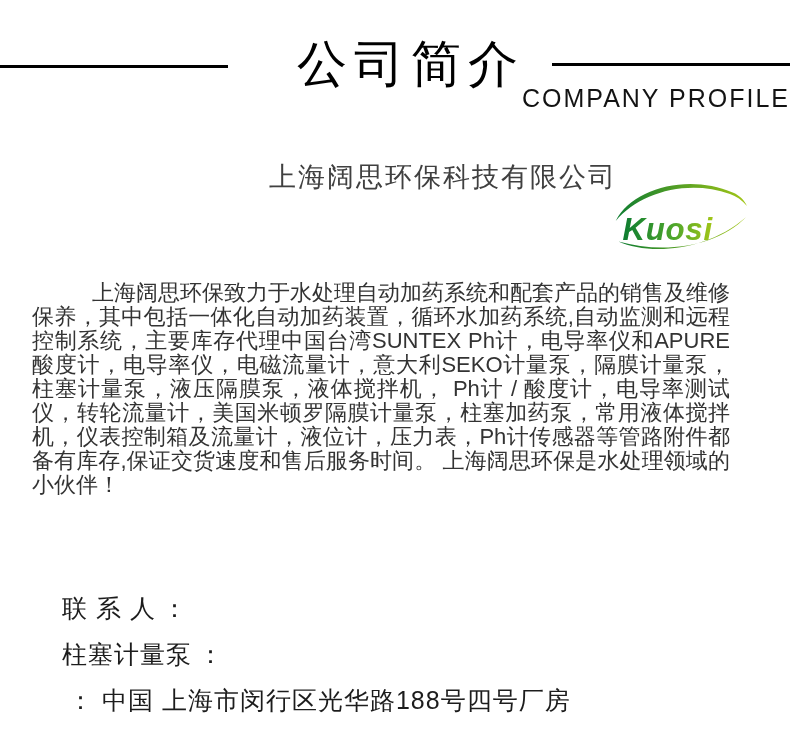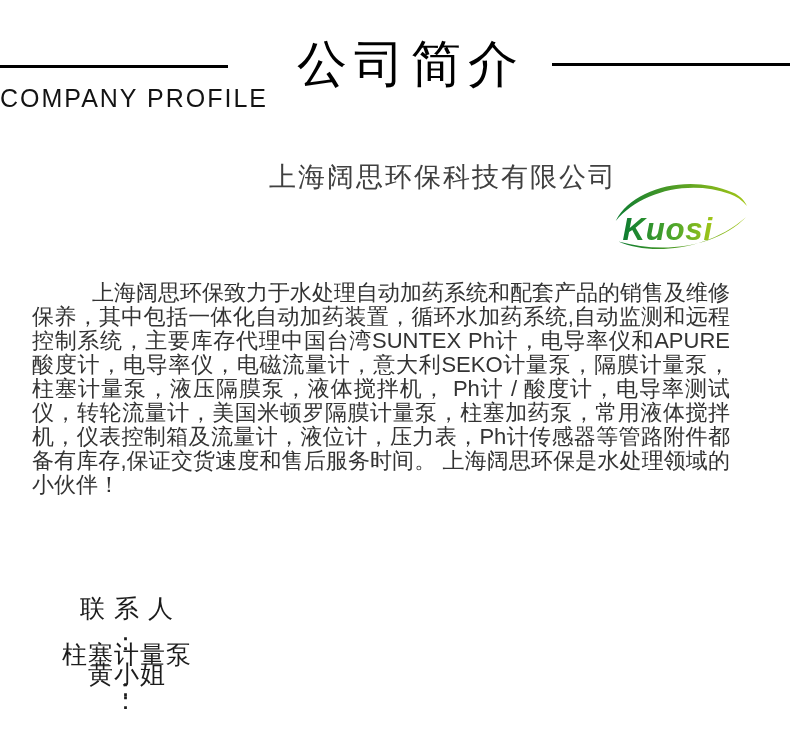--- a/index.html
+++ b/index.html
@@ -17,43 +17,43 @@
   .hline-right { right: 0; top: 63px; width: 238px; }
   .page-title {
     position: absolute; top: 20px; left: 0; width: 100%;
     margin: 16px; text-align: center;
     font-family: "Liberation Serif", "DejaVu Serif", serif;
     font-weight: 400; font-size: 50px; line-height: 1.15;
     letter-spacing: 7px; color: #000;
   }
   .page-subtitle {
     position: absolute; top: 84px; left: 0; width: 100%;
-    text-align: left;
+    text-align: right;
     font-size: 25px; letter-spacing: 2px; color: #131313;
   }
   
   .company-name {
     position: absolute; top: 159px; left: 0; width: 100%;
     text-align: center;
     font-size: 27px; color: #404040; letter-spacing: 2px; padding-left: 48px;
   }
   .logo { position: absolute; left: 613px; top: 178px; width: 136px; height: 78px; }
   .logo svg { width: 100%; height: 100%; display: block; }
   
   .profile-text {
     position: absolute; left: 32px; top: 281px; width: 698px;
     margin: 0;
     font-size: 22px; line-height: 24px; color: #333333;
     text-align: justify; text-indent: 60px;
   }
   
   .contacts { position: absolute; left: 62px; top: 592px; }
   .contact-row {
-    height: 46px; display: flex; align-items: center;
-    font-size: 25px; color: #1c1c1c; letter-spacing: 1px; flex-direction: column;
+    height: 46px; display: flex; 
+    font-size: 25px; color: #1c1c1c; letter-spacing: 1px;
   }
   .contact-sep { margin: 0 8px 0 6px; }
 </style>
 </head>
 <body>
 
 <div class="page">
 
   <div class="hline hline-left"></div>
   <div class="hline hline-right"></div>
@@ -84,24 +84,24 @@
       <text x="14" y="90" font-family="Liberation Sans, sans-serif" font-size="46" font-weight="bold" font-style="italic" letter-spacing="1" fill="url(#textGrad)">Kuosi</text>
     </svg>
   </div>
 
   <p class="profile-text">上海阔思环保致力于水处理自动加药系统和配套产品的销售及维修保养，其中包括一体化自动加药装置，循环水加药系统,自动监测和远程控制系统，主要库存代理中国台湾SUNTEX Ph计，电导率仪和APURE酸度计，电导率仪，电磁流量计，意大利SEKO计量泵，隔膜计量泵，柱塞计量泵，液压隔膜泵，液体搅拌机， Ph计 / 酸度计，电导率测试仪，转轮流量计，美国米顿罗隔膜计量泵，柱塞加药泵，常用液体搅拌机，仪表控制箱及流量计，液位计，压力表，Ph计传感器等管路附件都备有库存,保证交货速度和售后服务时间。 上海阔思环保是水处理领域的小伙伴！</p>
 
   <div class="contacts">
     <div class="contact-row">
       <span>联 系 人</span>
         <span class="contact-sep">：</span>
-        <span>黄小姐</span>
     </div>
     <div class="contact-row">
       <span>柱塞计量泵</span>
         <span class="contact-sep">：</span>
     </div>
     <div class="contact-row">
         <span class="contact-sep">：</span>
+        <span>中国 上海市闵行区光华路188号四号厂房</span>
     </div>
   </div>
 
 </div>
 
 </body></html>

